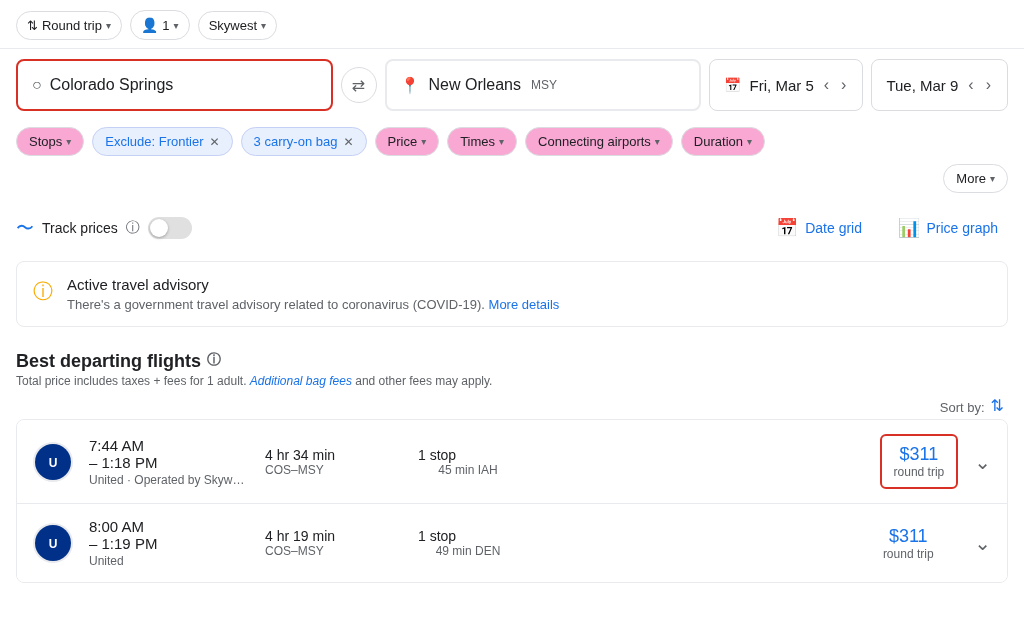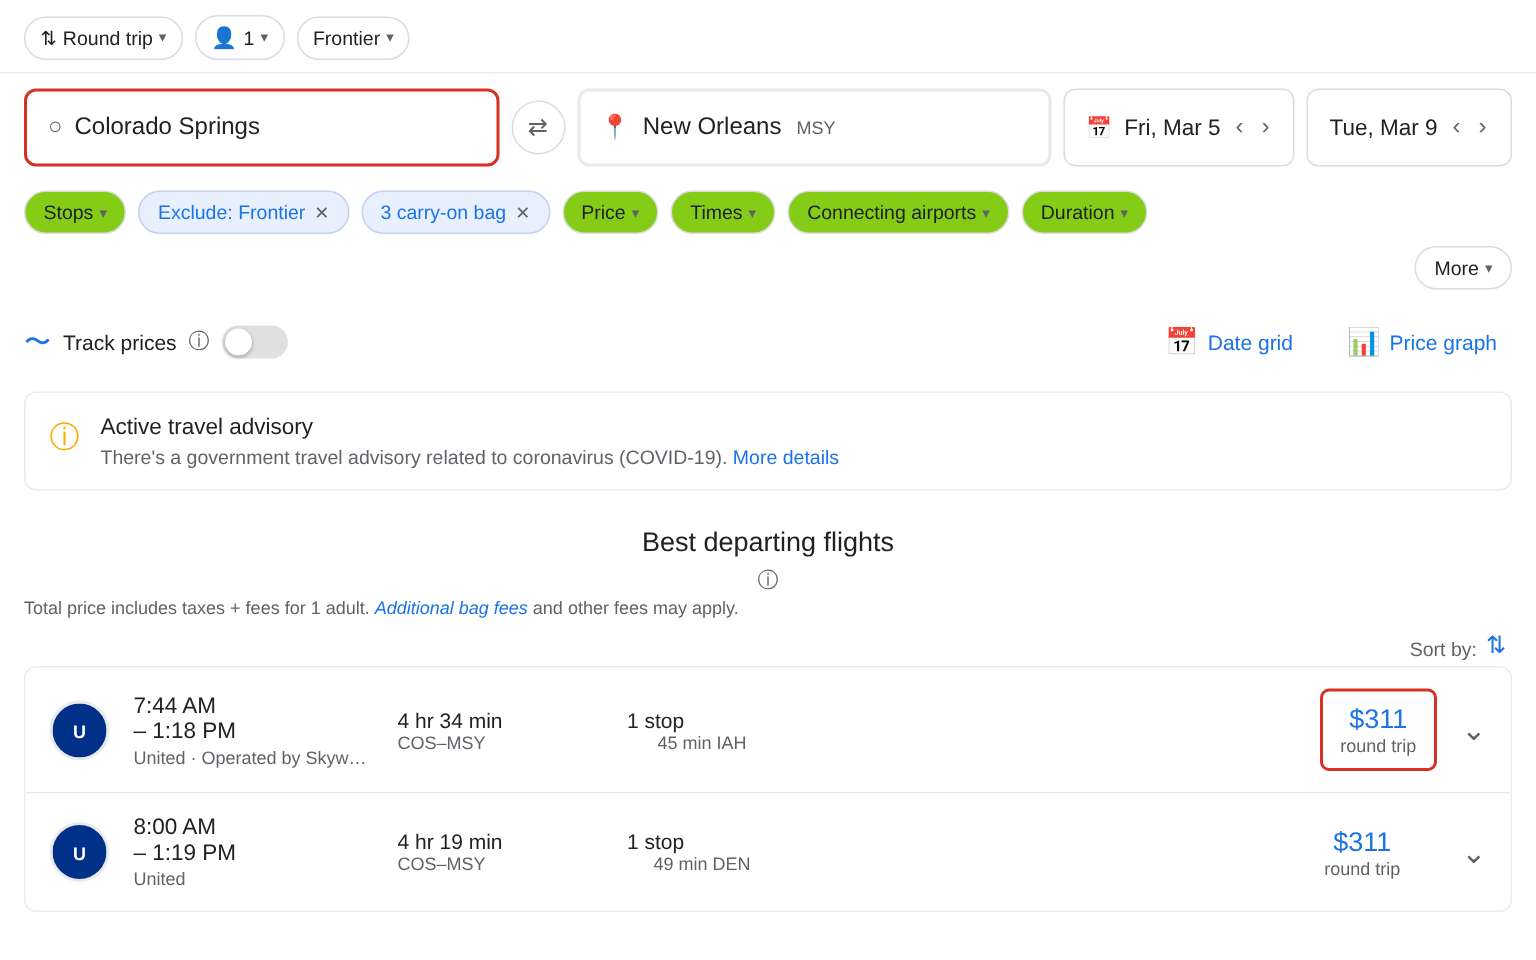--- a/index.html
+++ b/index.html
@@ -18,21 +18,21 @@
     .search-field-icon { color: #5f6368; font-size: 16px; }
     .search-field-text { font-size: 16px; color: #202124; }
     .swap-btn { display: flex; align-items: center; justify-content: center; width: 36px; height: 36px; border-radius: 50%; border: 1px solid #dadce0; background: #fff; cursor: pointer; color: #5f6368; font-size: 16px; flex-shrink: 0; }
     .dest-sub { font-size: 12px; color: #5f6368; margin-left: 2px; }
     .date-field { display: flex; align-items: center; gap: 8px; padding: 10px 14px; border: 1px solid #dadce0; border-radius: 8px; background: #fff; cursor: pointer; height: 52px; flex-shrink: 0; }
     .date-text { font-size: 15px; color: #202124; }
     .date-nav { color: #5f6368; font-size: 16px; cursor: pointer; padding: 0 2px; }
 
     
     .filter-row { display: flex; align-items: center; gap: 8px; padding: 6px 16px; flex-wrap: wrap; }
-    .filter-chip { display: flex; align-items: center; gap: 4px; padding: 6px 12px; border-radius: 20px; border: 1px solid #dadce0; background: #84cc16; cursor: pointer; font-size: 13px; color: #202124; white-space: nowrap; }
+    .filter-chip { display: flex; align-items: center; gap: 4px; padding: 6px 12px; border-radius: 20px; border: 1px solid #dadce0; background: #f9a8d4; cursor: pointer; font-size: 13px; color: #202124; white-space: nowrap; }
     .filter-chip.active { background: #e8f0fe; border-color: #c5d0f5; color: #1a73e8; }
     .filter-chip .close-x { color: #5f6368; font-size: 12px; margin-left: 2px; cursor: pointer; }
     .filter-chip .chevron { font-size: 10px; color: #5f6368; }
 
     
     .more-row { display: flex; justify-content: flex-end; padding: 2px 16px 6px 16px; }
     .more-btn { display: flex; align-items: center; gap: 4px; padding: 6px 12px; border-radius: 20px; border: 1px solid #dadce0; background: #fff; cursor: pointer; font-size: 13px; color: #202124; }
 
     
     .track-row { display: flex; align-items: center; justify-content: space-between; padding: 12px 16px 8px 16px; }
@@ -47,21 +47,21 @@
 
     
     .advisory { margin: 8px 16px; border: 1px solid #e8eaed; border-radius: 8px; padding: 14px 16px; display: flex; align-items: flex-start; gap: 14px; background: #fff; }
     .advisory-icon { font-size: 20px; color: #f9ab00; margin-top: 2px; flex-shrink: 0; }
     .advisory-title { font-size: 15px; font-weight: 500; color: #202124; margin-bottom: 4px; }
     .advisory-text { font-size: 13px; color: #5f6368; }
     .advisory-link { color: #1a73e8; cursor: pointer; text-decoration: none; }
 
     
     .section-header { padding: 16px 16px 4px 16px; }
-    .section-title { font-size: 18px; font-weight: 400; color: #202124; display: flex; align-items: center; gap: 6px; flex-direction: column; }
+    .section-title { font-size: 18px; font-weight: 700; color: #202124; display: flex; align-items: flex-start; gap: 6px; }
     .section-subtitle { font-size: 12px; color: #5f6368; margin-top: 2px; }
     .section-subtitle a { color: #1a73e8; cursor: pointer; font-style: italic; }
     .sort-row { display: flex; justify-content: flex-end; align-items: flex-end; padding: 4px 20px; gap: 6px; }
     .sort-label { font-size: 13px; color: #5f6368; }
     .sort-icon { color: #1a73e8; font-size: 16px; cursor: pointer; }
 
     
     .flight-list { margin: 0 16px; border: 1px solid #e8eaed; border-radius: 8px; overflow: hidden; }
     .flight-row { display: flex; align-items: center; padding: 14px 16px; border-bottom: 1px solid #e8eaed; cursor: pointer; background: #fff; gap: 16px; }
     .flight-row:last-child { border-bottom: none; }
@@ -94,21 +94,21 @@
     <span>⇅</span>
     <span>Round trip</span>
     <span class="chevron-down">▾</span>
   </button>
   <button class="top-bar-btn">
     <span class="person-icon">👤</span>
     <span>1</span>
     <span class="chevron-down">▾</span>
   </button>
   <button class="top-bar-btn">
-    <span>Frontier</span>
+    <span>Skywest</span>
     <span class="chevron-down">▾</span>
   </button>
 </div>
 
 <div class="search-row">
   <div class="search-field origin">
     <span class="search-field-icon">○</span>
     <span class="search-field-text">Colorado Springs</span>
   </div>
   <button class="swap-btn">

